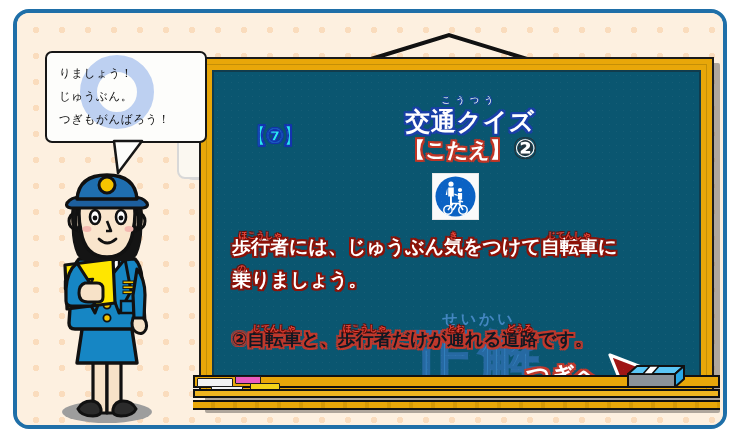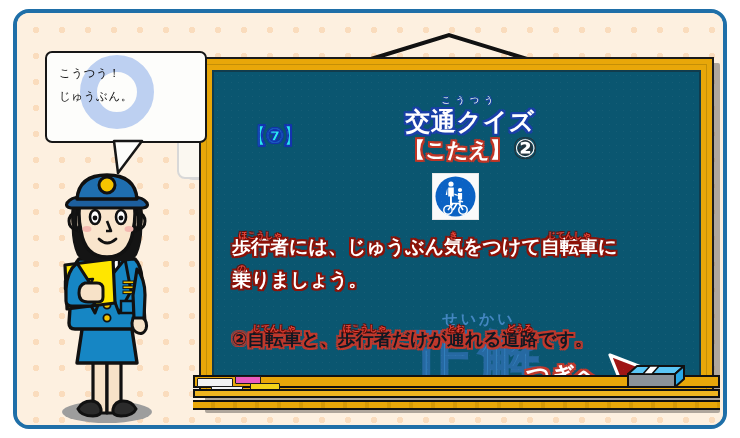--- a/index.html
+++ b/index.html
@@ -279,22 +279,23 @@
           </div>
         </div>
         <div id="tray-front"></div>
         <div id="tray-base"></div>
       </div>
     </div>
 
     <div id="bubble">
       <div id="bubble-maru"></div>
       <div id="bubble-lines">
-          <div>こうつう！</div>
+          <div>りましょう！</div>
           <div>じゅうぶん。</div>
+          <div>つぎもがんばろう！</div>
         </div>
     </div>
     <div id="bubble-tail">
       <svg width="46" height="40" viewBox="0 0 46 40">
         <path d="M2 2 L30 2 L6 34 Z" fill="#fdfdfb" stroke="#161616" stroke-width="2.5" stroke-linejoin="round"></path>
       </svg>
     </div>
 
     <div id="officer">
       <svg viewBox="0 0 124 262">

